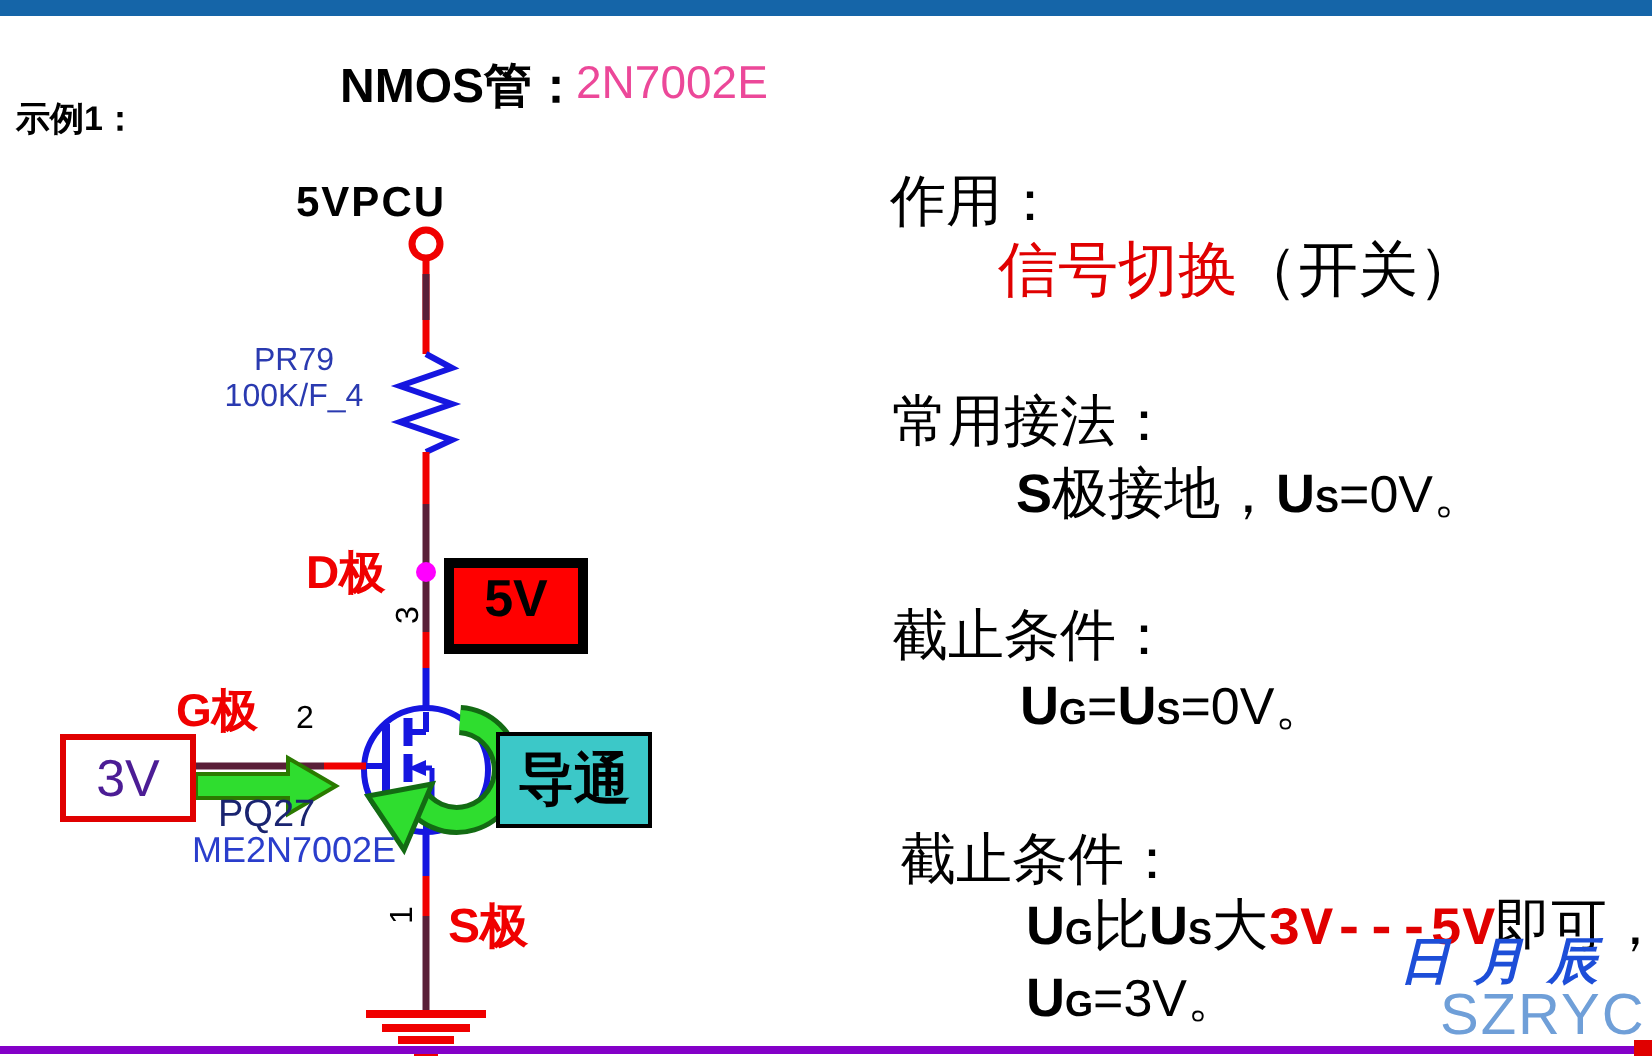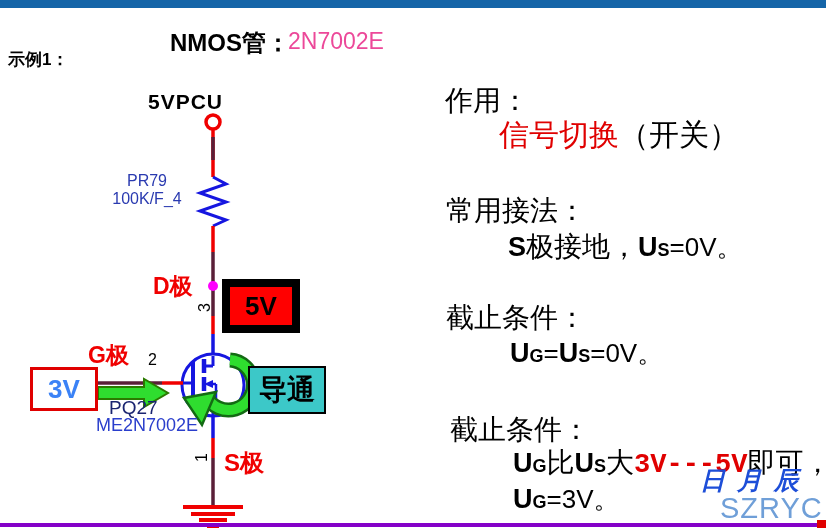--- a/index.html
+++ b/index.html
@@ -19,24 +19,24 @@
   .lab-power{left:148px;top:78px;font-size:21px;font-weight:bold;color:#000;letter-spacing:1px;margin-top:12px;}
   .lab-res{left:103px;top:172px;width:88px;text-align:center;font-size:16px;color:#2a3ab0;line-height:18px;}
   .lab-d{left:153px;top:271px;font-size:23px;font-weight:bold;color:#f00000;}
   .lab-g{left:88px;top:340px;font-size:23px;font-weight:bold;color:#f00000;}
   .lab-s{left:224px;top:447px;font-size:24px;font-weight:bold;color:#f00000;}
   .pin{font-size:16px;color:#000;transform:rotate(-90deg);transform-origin:left top;}
   .pin2{left:148px;top:351px;font-size:16px;color:#000;}
   .lab-pq{left:109px;top:397px;font-size:19px;color:#1a2470;}
   .lab-me{left:96px;top:415px;font-size:18px;color:#2a3ecc;}
 
-  .box5v{left:222px;top:279px;width:62px;height:38px;background:#ff0000;border:8px solid #000000;
-         display:flex;align-items:center;justify-content:center;font-size:26px;font-weight:bold;color:#000;}
+  .box5v{left:222px;top:279px;width:62px;height:38px;background:#ff0000;border:5px solid #000000;
+         display:flex;justify-content:center;font-size:26px;font-weight:bold;color:#000;}
   .box3v{left:30px;top:367px;width:62px;height:38px;background:#fff;border:3px solid #e00000;
-         display:flex;align-items:center;justify-content:center;font-size:26px;font-weight:bold;color:#3b82f6;}
+         display:flex;align-items:center;justify-content:center;font-size:26px;font-weight:normal;color:#4c1d95;}
   .boxon{left:248px;top:366px;width:74px;height:44px;background:#3cc8c8;border:2px solid #000;
          display:flex;align-items:center;justify-content:center;font-size:28px;font-weight:bold;color:#000;
          font-family:"Liberation Serif",serif;}
 
   
   .note{color:#000;font-family:"Liberation Serif",serif;white-space:nowrap;}
   .nt{font-size:28px;}
   .nb{font-size:28px;}
   .red{color:#e00000;}
   .bu{font-family:"Liberation Sans",sans-serif;font-weight:bold;font-size:27px;}

